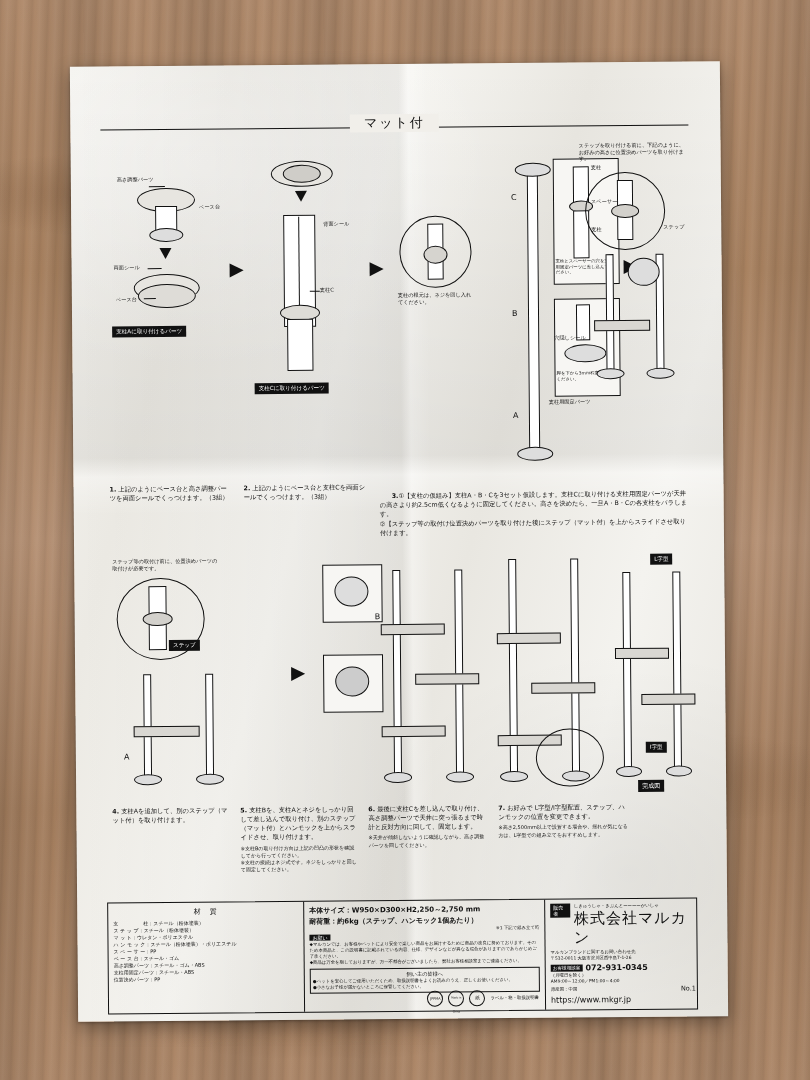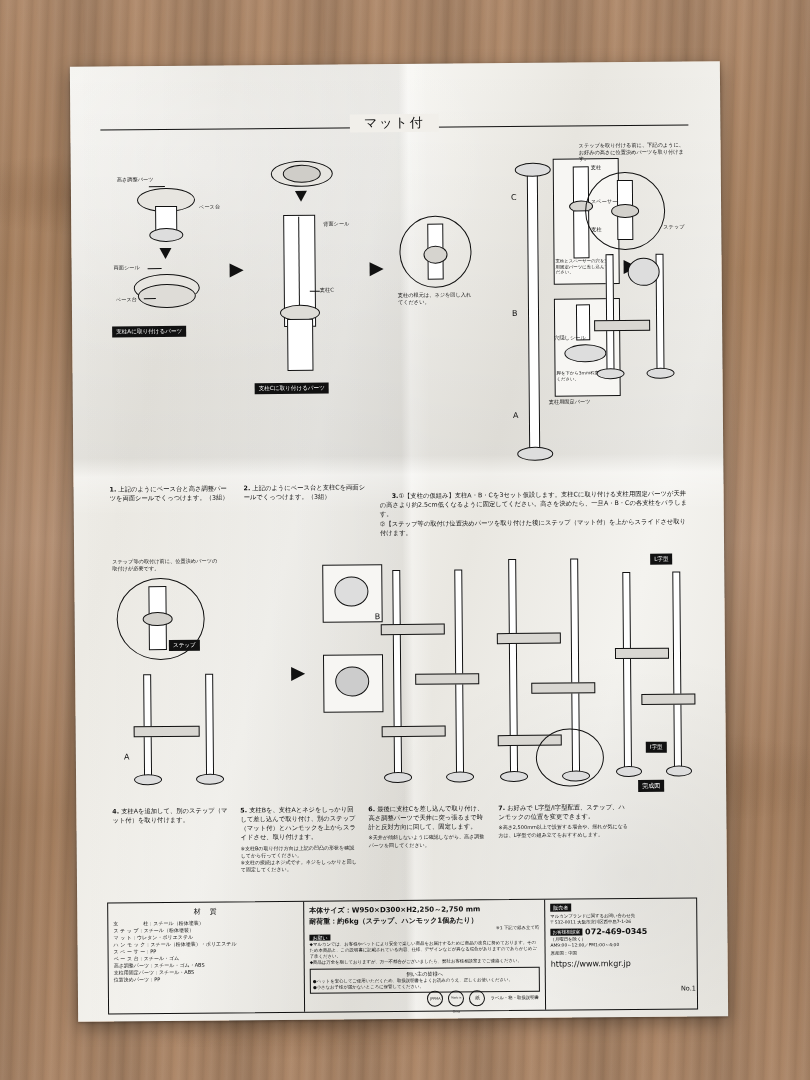--- a/index.html
+++ b/index.html
@@ -325,26 +325,30 @@
         <span class="mark" style="font-size:3.4px;">JPPMA</span>
         <span class="mark" style="font-size:2.6px;">Made in China</span>
         <span class="mark" style="font-size:4.5px;">紙</span>
         <span class="tiny">ラベル・箱・取扱説明書</span>
       </div>
     </div>
 
     <div class="fcol f3">
       <div style="display:flex;align-items:flex-start;gap:4px;">
         <span style="background:#111;color:#fff;font-size:5px;padding:1px 3px;">販売者</span>
+        <span>
+          <span class="tiny" style="display:block;">しきゅうしゃ・きぶんとーーーーかいしゃ</span>
+          <span class="mk-logo">株式会社マルカン</span>
+        </span>
       </div>
       <div class="tiny" style="margin-top:2px;">マルカンブランドに関するお問い合わせ先</div>
       <div class="tiny">〒532-0011 大阪市淀川区西中島7-1-26</div>
       <div style="display:flex;align-items:center;gap:3px;margin-top:2px;">
         <span style="background:#111;color:#fff;font-size:4.6px;padding:1px 2px;">お客様相談室</span>
-        <span style="font-size:8px;font-weight:bold;">072-469-0345</span>
+        <span style="font-size:8px;font-weight:bold;">072-931-0345</span>
       </div>
       <div class="tiny" style="white-space:pre-wrap;">（月曜日を除く）
 AM9:00～12:00／PM1:00～4:00</div>
       <div class="tiny" style="margin-top:2px;">原産国：中国</div>
       <div style="font-size:8px;margin-top:3px;">https://www.mkgr.jp</div>
     </div>
   </div>
 
   <div class="pagenum">No.1</div>
 </div>

